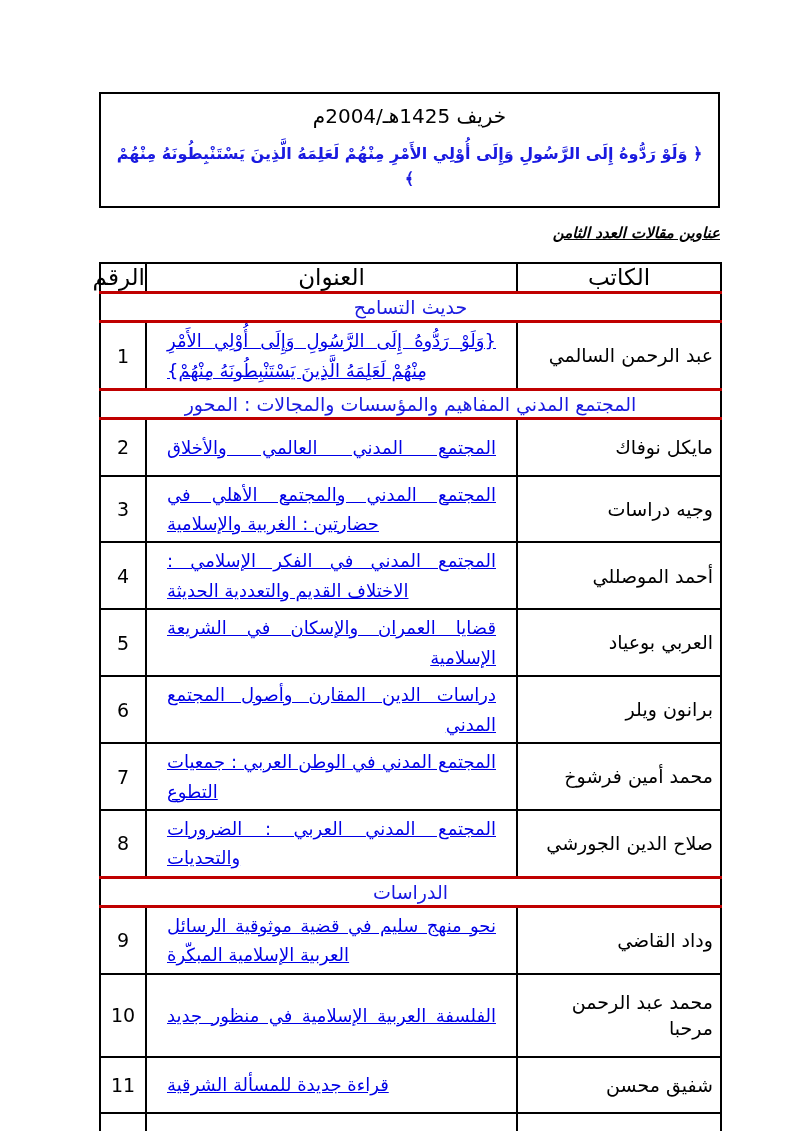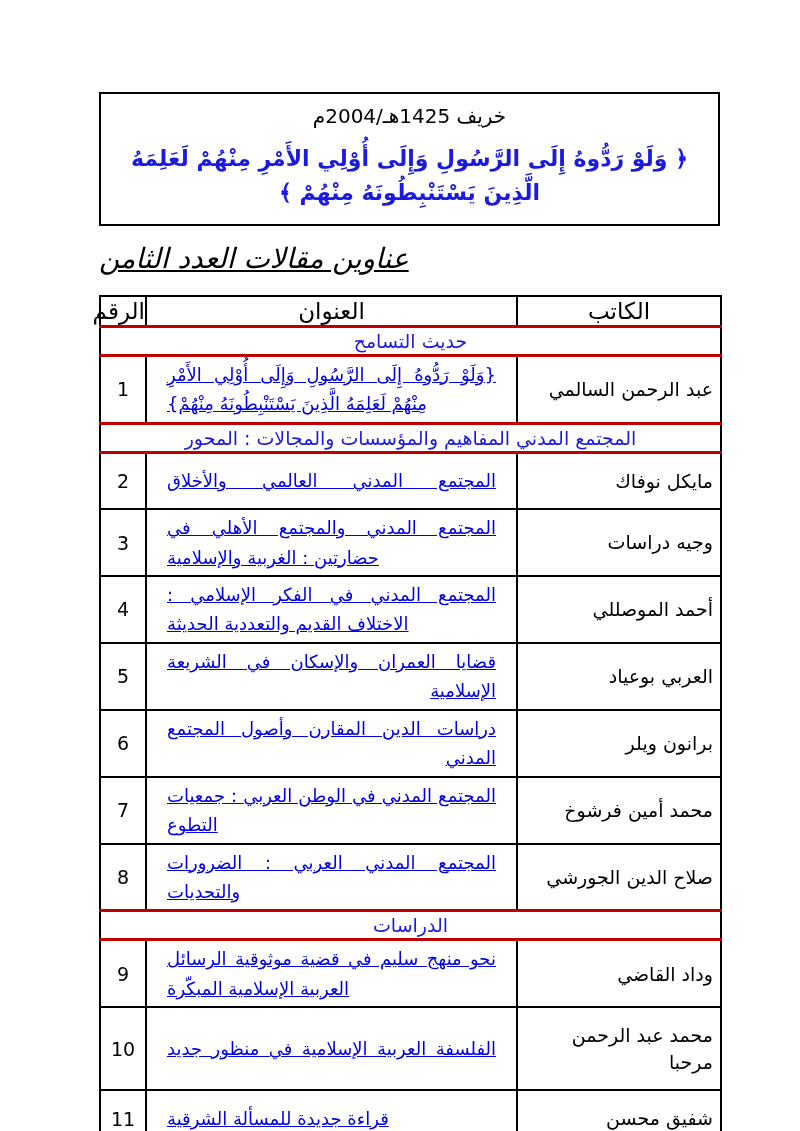--- a/index.html
+++ b/index.html
@@ -21,31 +21,31 @@
 
   
   .header-box{
     border:2px solid var(--border-black);
     padding:8px 10px 14px 10px;
     text-align:center;
   }
   .date-line{font-size:20px;direction:rtl;margin-top:2px;}
   .verse{
     direction:rtl;color:var(--verse-blue);
-    font-size:22px;font-weight:bold;line-height:1.55;
+    font-size:16px;font-weight:bold;line-height:1.55;
     margin-top:14px;
   }
   .main-title{
     direction:rtl;color:var(--title-green);
     font-size:22px;font-weight:bold;margin-top:20px;
   }
 
   .subtitle{
-    direction:rtl;text-align:left;
-    font-size:28px;font-weight:normal;font-style:italic;
+    direction:rtl;text-align:right;
+    font-size:15px;font-weight:bold;font-style:italic;
     text-decoration:underline;
     margin:16px 0 20px 0;
   }
 
   
   table.articles{
     width:621px;border-collapse:collapse;table-layout:fixed;
     border:2px solid var(--border-black);
     font-size:19px;
   }

